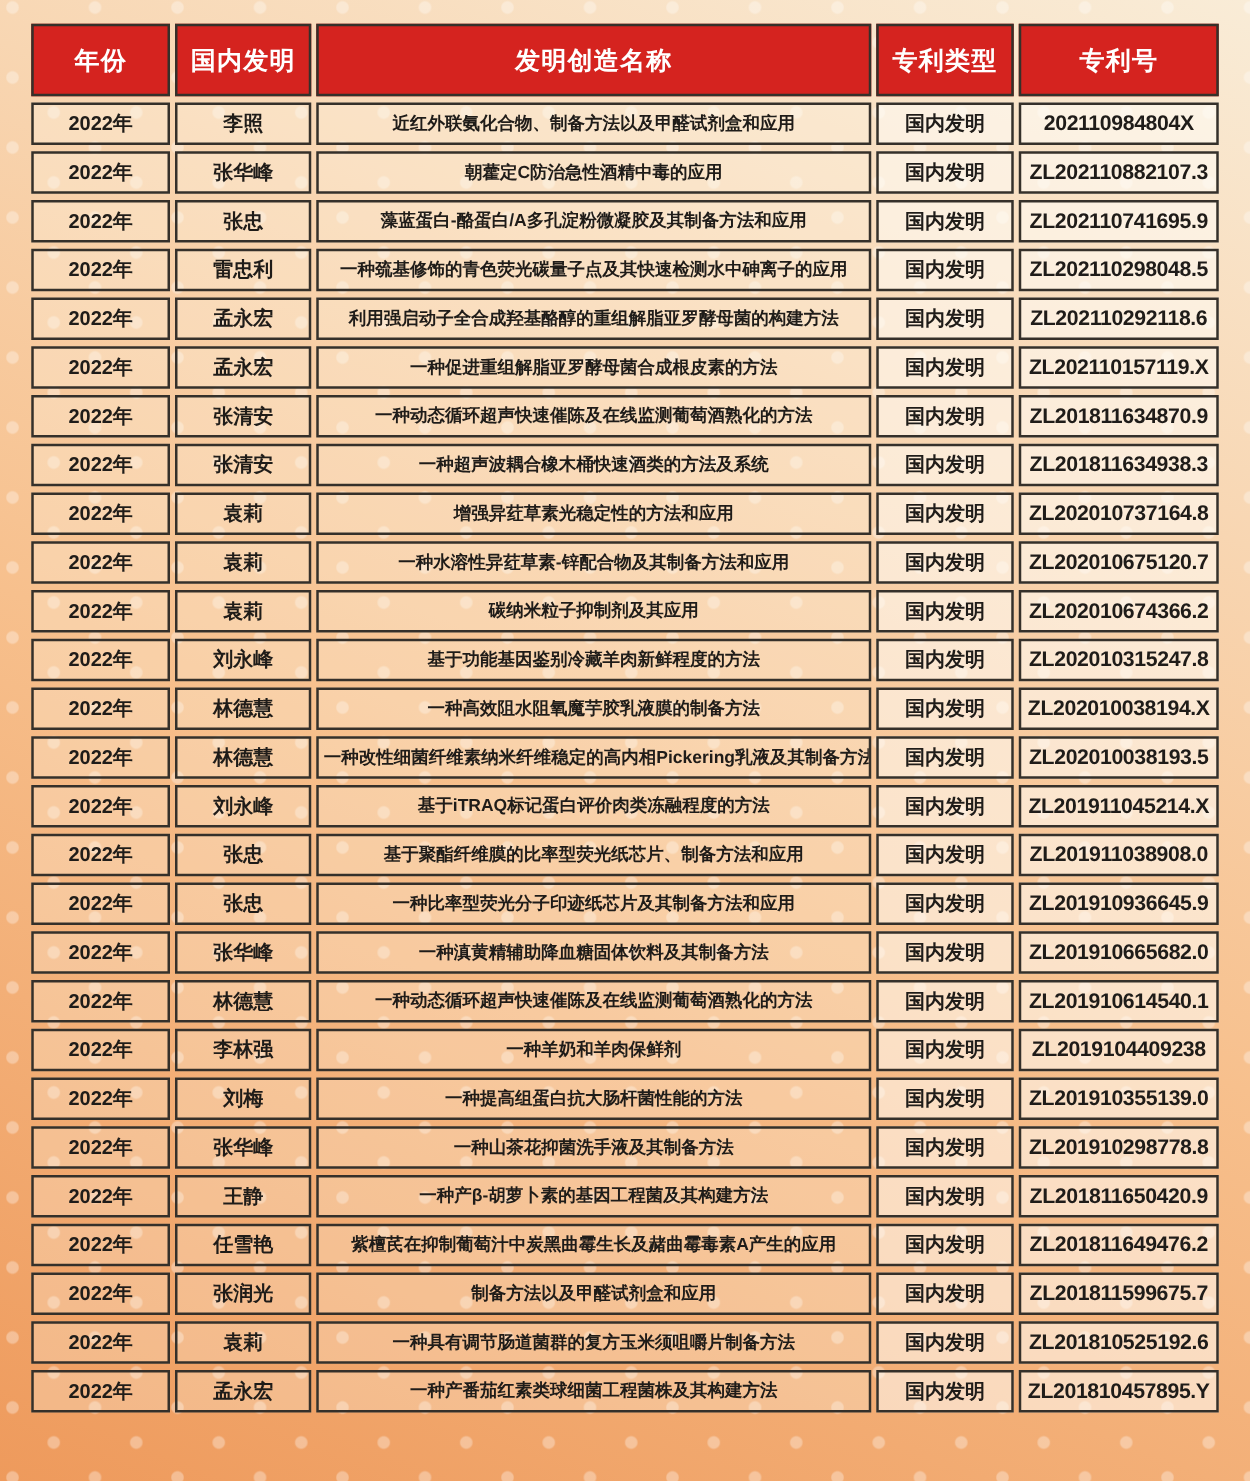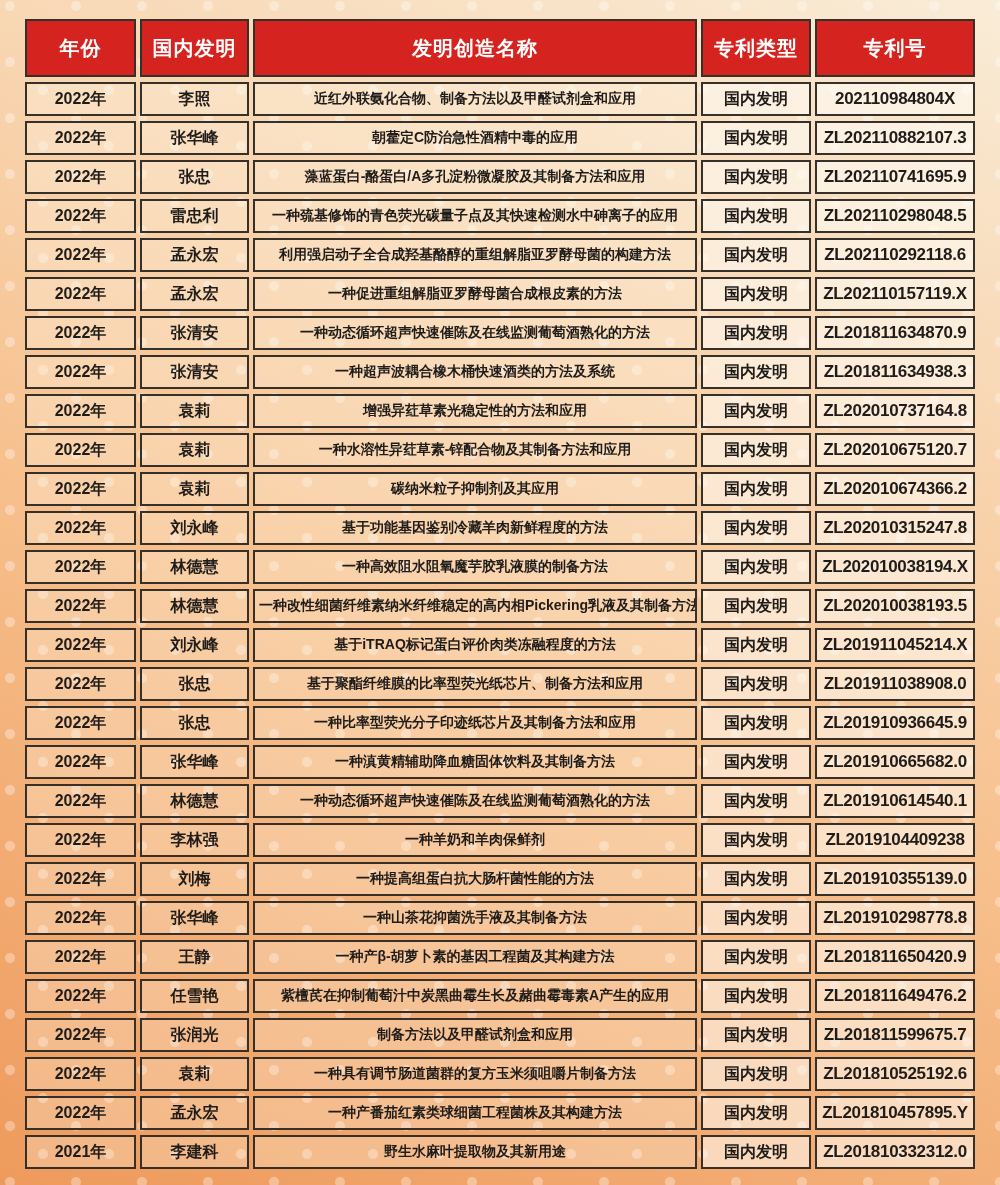--- a/index.html
+++ b/index.html
@@ -286,22 +286,15 @@
     <td class="type light">国内发明</td>
     <td class="number light">ZL201810525192.6</td>
   </tr>
         <tr>
     <td class="year">2022年</td>
     <td class="inventor">孟永宏</td>
     <td class="title">一种产番茄红素类球细菌工程菌株及其构建方法</td>
     <td class="type light">国内发明</td>
     <td class="number light">ZL201810457895.Y</td>
   </tr>
-        <tr>
-    <td class="year">2021年</td>
-    <td class="inventor">李建科</td>
-    <td class="title">野生水麻叶提取物及其新用途</td>
-    <td class="type light">国内发明</td>
-    <td class="number light">ZL201810332312.0</td>
-  </tr>
       </tbody>
   </table>
 </div>
 
 </body></html>

